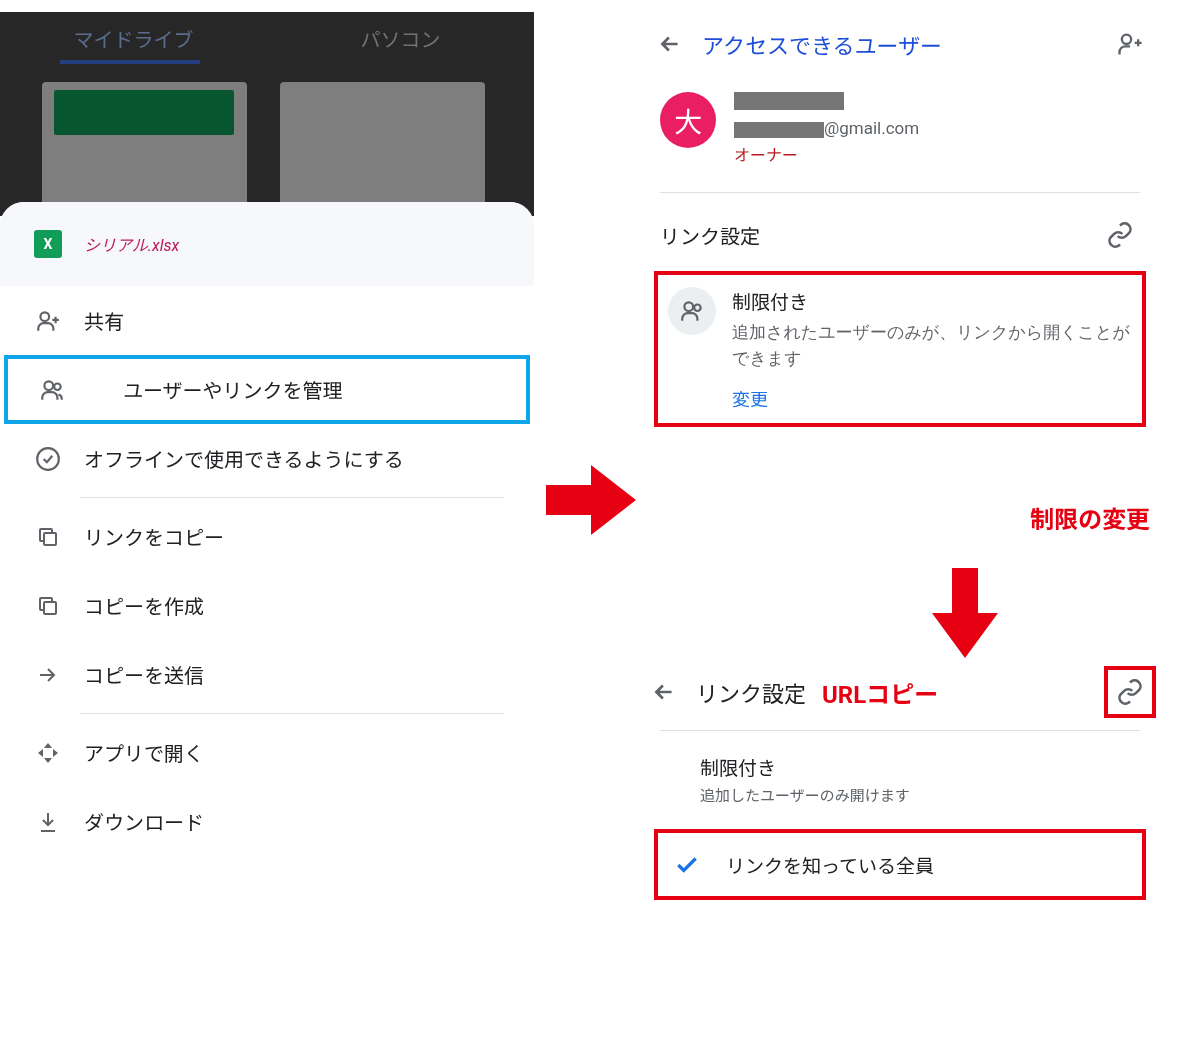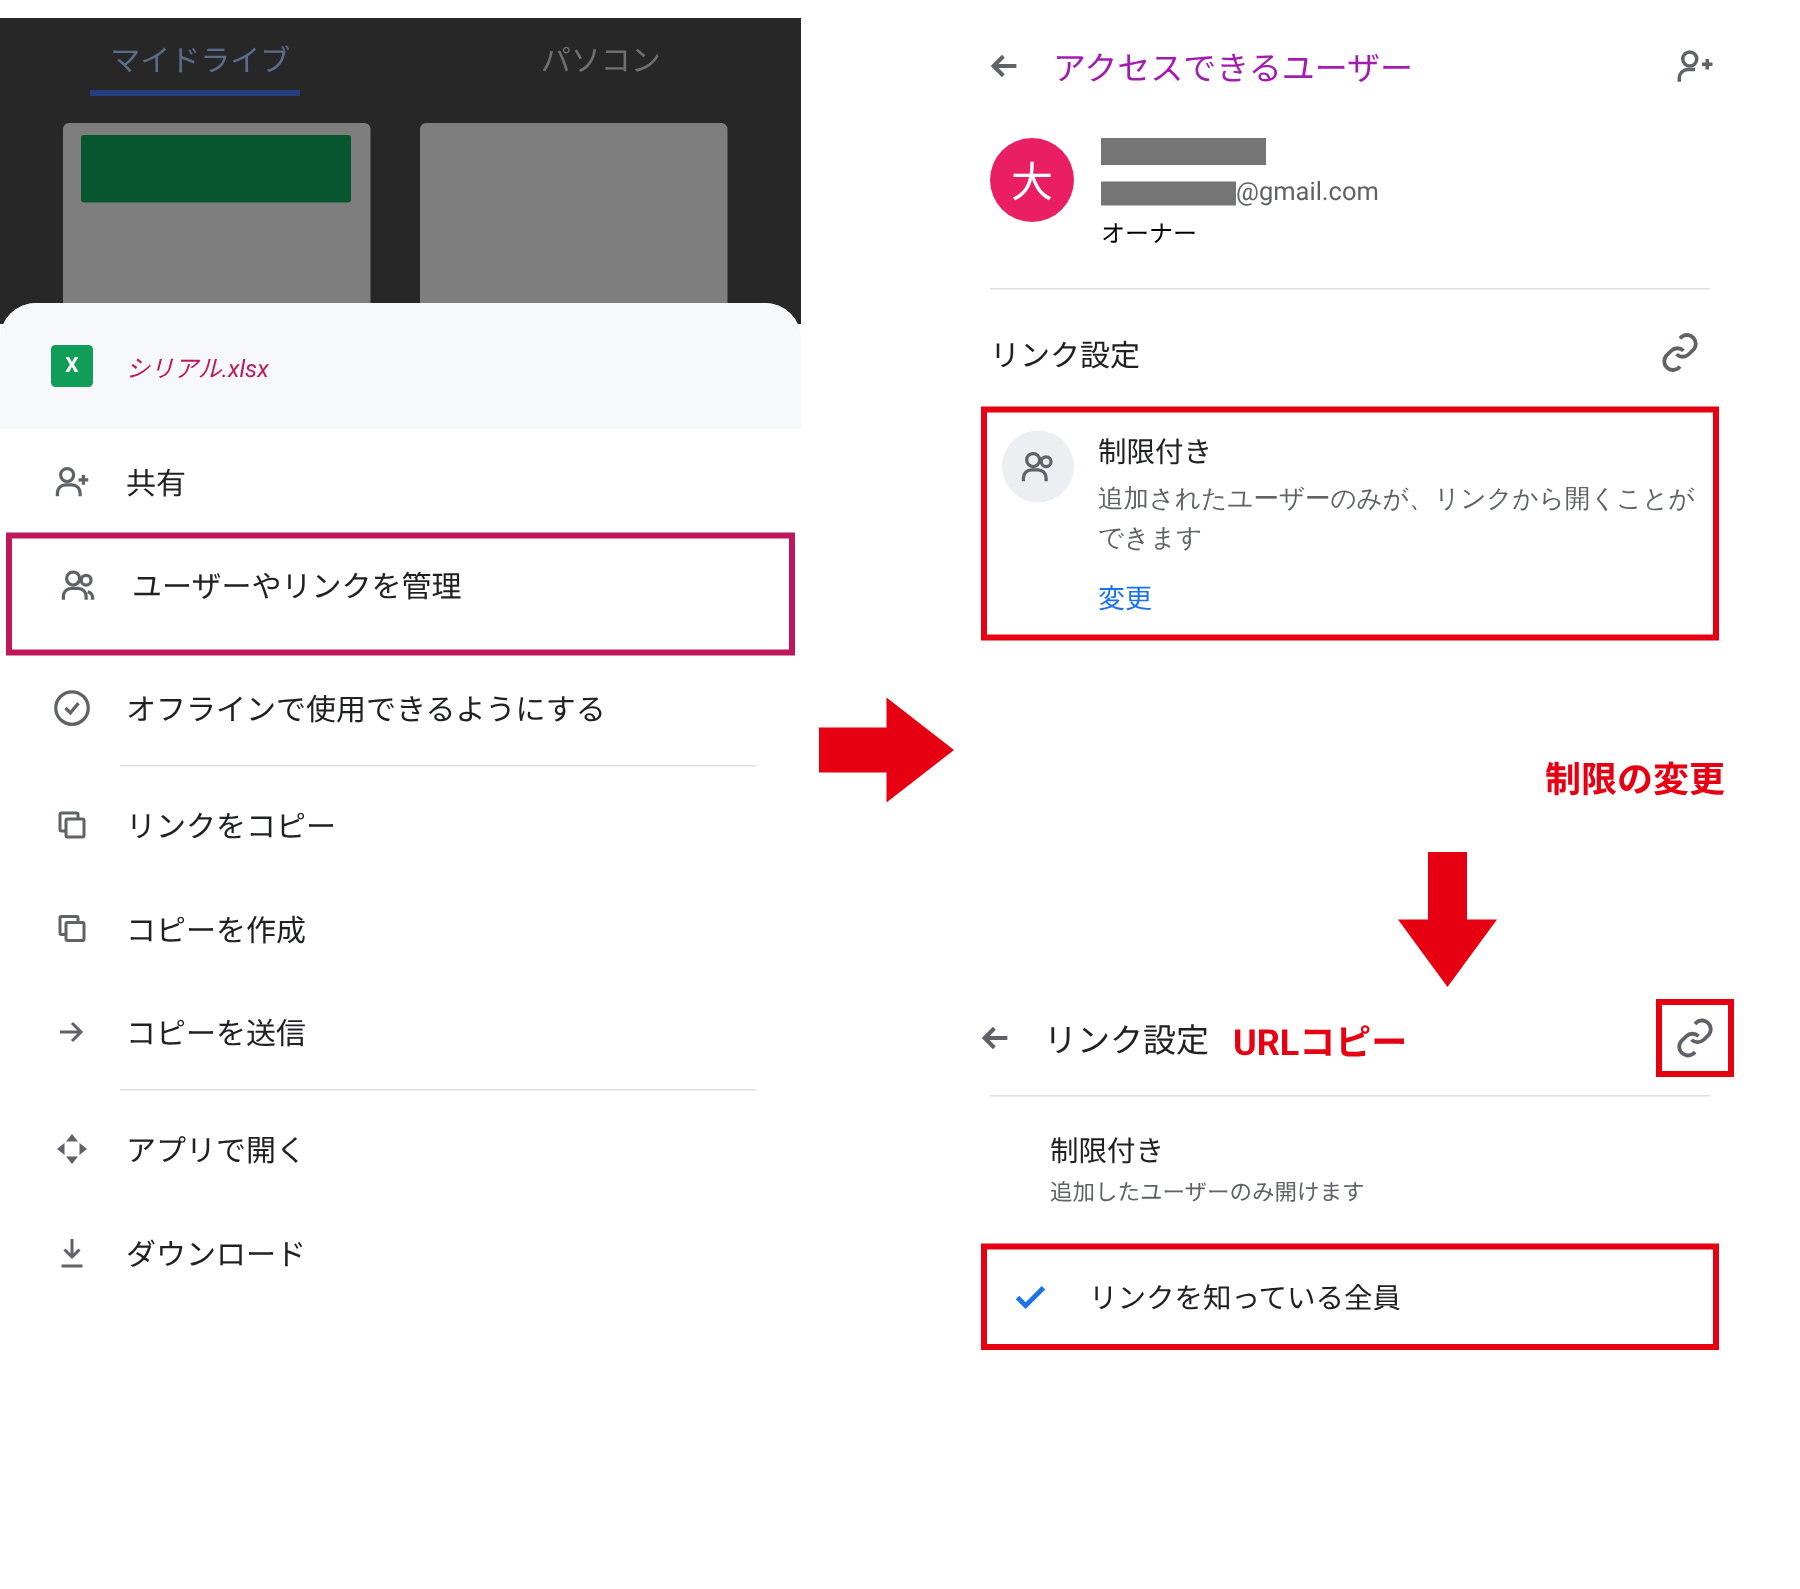--- a/index.html
+++ b/index.html
@@ -19,36 +19,36 @@
   .thumb1-green { position:absolute; background:#0f9d58; width:180px; height:45px; top:78px; left:54px; border-radius:2px; }
   .dim { position:absolute; left:0; top:0; width:534px; height:204px; background:rgba(0,0,0,0.45); z-index:3; }
   
   .sheet { position: absolute; left: 0; top: 190px; width: 534px; background: #fff; border-radius: 24px 24px 0 0; z-index: 4; }
   .file-header { display:flex; align-items:center; padding: 28px 30px 28px 34px; background:#f6f8fc; border-radius:24px 24px 0 0;}
   .xlsx-icon { width:28px; height:28px; background:#0f9d58; color:#fff; font-size:14px; font-weight:700; display:flex; align-items:center; justify-content:center; border-radius:3px; margin-right:22px; }
   .file-name { font-size:16px; color:#be185d;font-style:italic; }
   
   .menu-item { display:flex; align-items:center; padding: 20px 30px 20px 34px; font-size:20px; color:#202124; }
   .menu-item .icn { width:28px; height:28px; margin-right:22px; display:flex; align-items:center; justify-content:center; color:#5f6368; }
-  .menu-item.highlighted { border: 4px solid #be185d; margin: 0 4px; padding: 16px 26px 29px 30px; }
+  .menu-item.highlighted { border: 4px solid #0ea5e9; margin: 0 4px; padding: 16px 26px 16px 30px; gap: 35px; }
   .divider { height:1px; background:#e0e0e0; margin: 4px 30px 4px 80px; }
   
   
   .right-panel { position:absolute; left:640px; top:0; width:520px; }
   .rheader { display:flex; align-items:center; padding: 24px 10px; }
   .back-btn { width:40px; height:40px; display:flex; align-items:center; justify-content:center; color:#5f6368; }
-  .rtitle { font-size:22px; color:#a21caf; margin-left:12px; flex:1; }
+  .rtitle { font-size:22px; color:#1d4ed8; margin-left:12px; flex:1; }
   .add-person { width:40px; height:40px; display:flex; align-items:center; justify-content:center; color:#5f6368; }
   
   .owner-row { display:flex; align-items:flex-start; padding: 4px 20px 20px 20px; }
   .avatar { width:56px; height:56px; border-radius:50%; background:#e91e63; color:#fff; font-size:28px; display:flex; align-items:center; justify-content:center; margin-right:18px; }
   .owner-info { flex:1; }
   .redact { background:#757575; height:18px; display:inline-block; }
   .email-line { font-size:17px; color:#5f6368; margin-top:4px; }
-  .owner-role { font-size:16px; color:#000000; margin-top:4px; }
+  .owner-role { font-size:16px; color:#b91c1c; margin-top:4px; }
   .rdiv { height:1px; background:#e0e0e0; margin: 6px 20px; }
   
   .link-settings-row { display:flex; align-items:center; padding: 16px 20px; }
   .link-settings-title { font-size:20px; color:#202124; flex:1; }
   .link-icon { width:40px; height:40px; display:flex; align-items:center; justify-content:center; color:#5f6368; }
   
   .restricted-box { border:4px solid #e60012; margin: 0 14px; padding: 12px 10px 12px 10px; }
   .restricted-inner { display:flex; align-items:flex-start; }
   .people-circle { width:48px; height:48px; border-radius:50%; background:#eceff1; display:flex; align-items:center; justify-content:center; margin-right:16px; flex-shrink:0; }
   .restricted-title { font-size:19px; color:#202124; margin-bottom:6px; }

